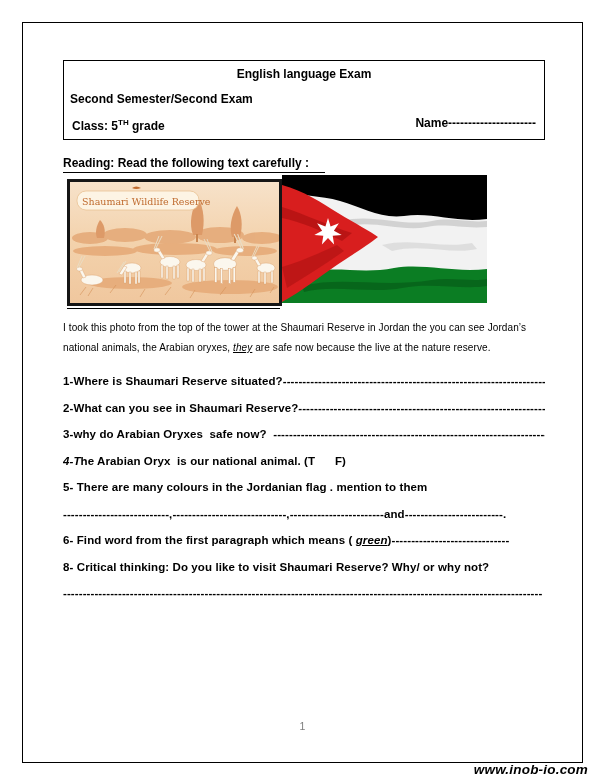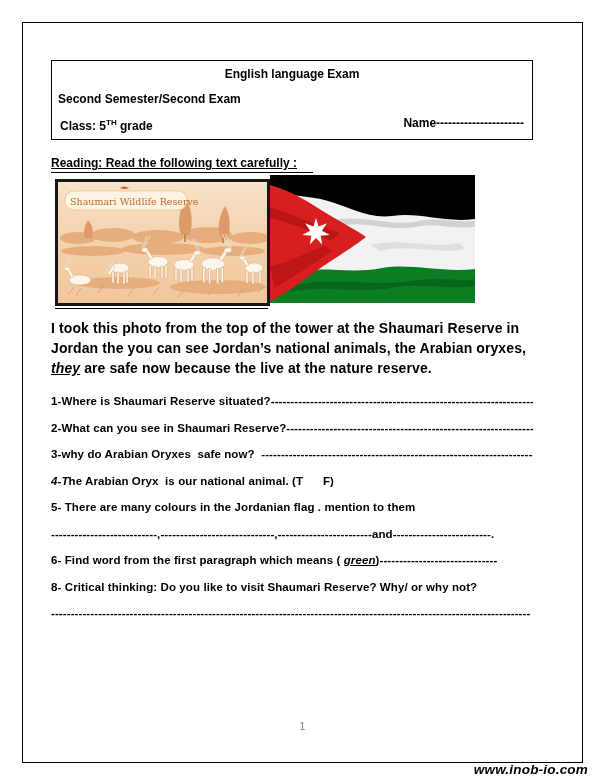--- a/index.html
+++ b/index.html
@@ -4,45 +4,45 @@
 <style>
   html,body{margin:0;padding:0;}
   body{
     width:603px;height:783px;position:relative;background:#ffffff;
     font-family:"Liberation Sans",sans-serif;color:#000;overflow:hidden;
   }
   .page-border{
     position:absolute;left:22px;top:22px;width:561px;height:741px;
     border:1.6px solid #000;box-sizing:border-box;background:#fff;
   }
-  .content{margin-left:28px;width:482px;}
+  .content{margin-left:40px;width:482px;}
   
   .header-box{
     margin-top:37px;border:1.7px solid #000;box-sizing:border-box;
     padding:6px 6px 6px 6px;
   }
   .hb-title{text-align:center;font-weight:bold;font-size:12px;line-height:14px;}
   .hb-subtitle{text-align:left;font-weight:bold;font-size:12px;line-height:14px;margin-top:11px;}
   .hb-row{display:flex;justify-content:space-between;margin-top:10px;font-weight:bold;font-size:12px;line-height:14px;padding:0 2px;}
   sup{font-size:8px;}
   
   .reading-wrap{margin-top:13px;}
   .reading-heading{
     display:inline-block;font-weight:bold;font-size:12px;
-    border-bottom:1.7px solid #000;padding:0 16px 2px 0;text-decoration:underline;
+    border-bottom:1.7px solid #000;padding:0 16px 2px 0;
   }
   
   .images-row{margin-top:6px;display:flex;align-items:flex-start;}
   .reserve-col{margin-left:4px;}
   .reserve-frame{border:3px solid #161616;width:209px;height:121px;display:block;background:#0ea5e9;}
   .reserve-frame svg{display:block;}
   .image-underline{width:213px;border-top:1.6px solid #000;margin-top:2px;height:0;}
   .flag-box{margin-left:0;margin-top:-4px;line-height:0;}
   
-  .para{font-weight:bold;font-size:14px;line-height:20px;letter-spacing:0.1px;}
+  .para{font-weight:normal;font-size:10px;line-height:20px;letter-spacing:0.1px;}
   .p1{margin-top:9px;}
   .p2{margin-top:13px;}
   .it-ul{font-style:italic;text-decoration:underline;}
   .it{font-style:italic;}
   
   .q{
     font-weight:bold;font-size:11.5px;line-height:12.5px;letter-spacing:0.1px;
     margin-top:14px;white-space:pre;overflow:hidden;width:482px;
   }
   .q.first{margin-top:17px;}

